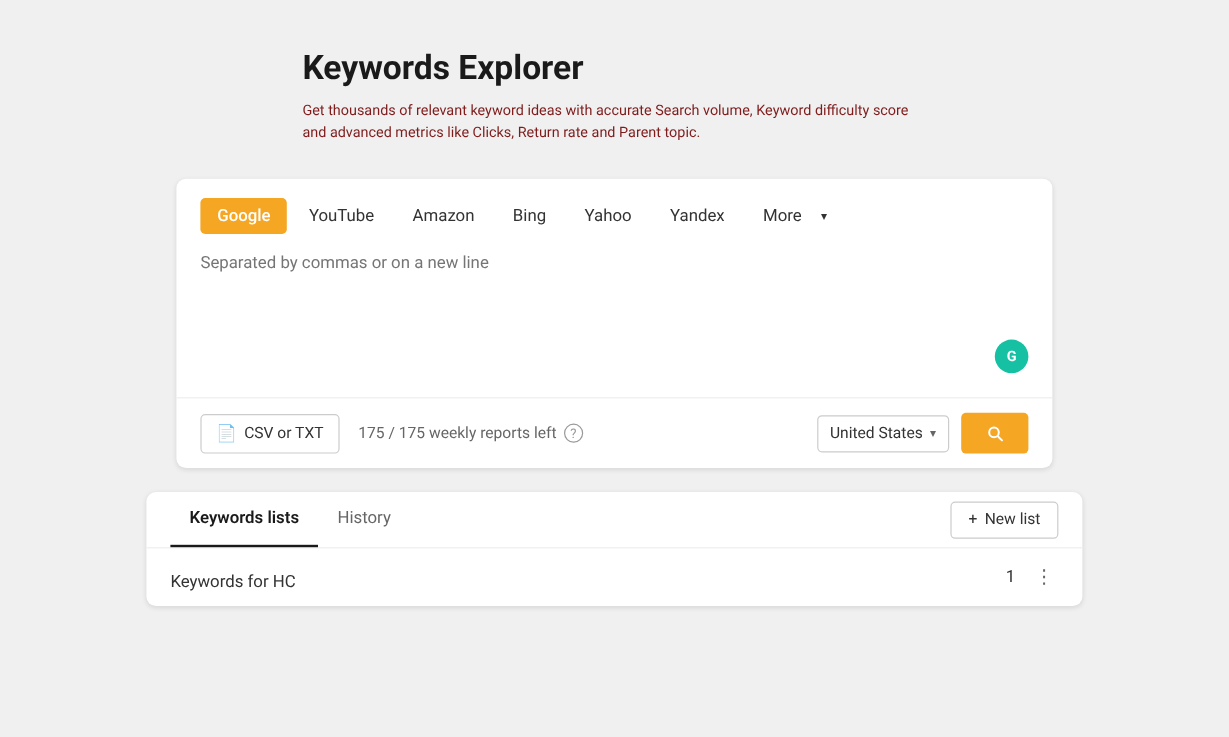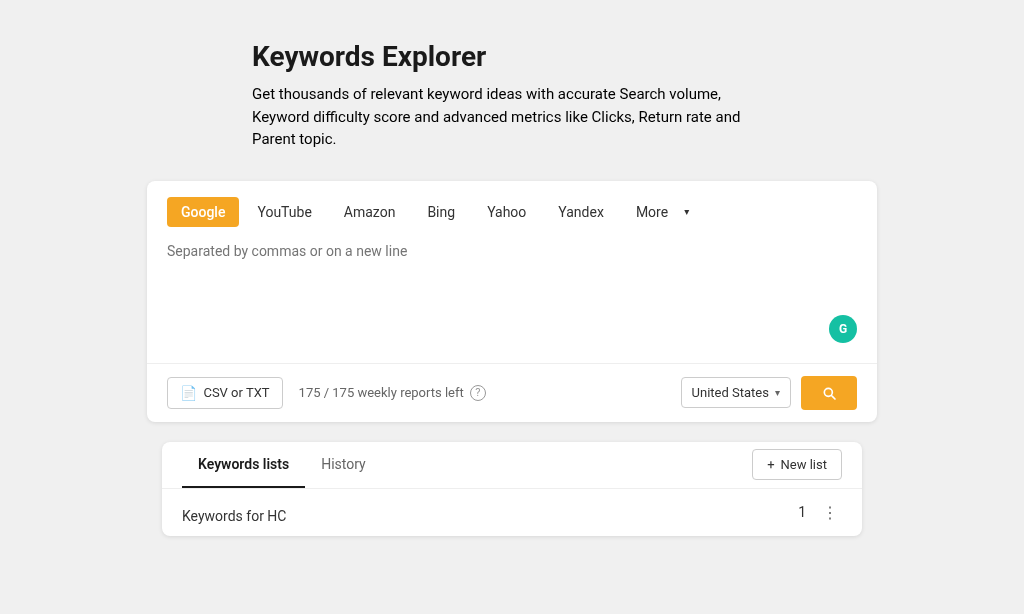--- a/index.html
+++ b/index.html
@@ -16,22 +16,22 @@
       text-align: left;
       margin-bottom: 30px;
     }
     .header h1 {
       font-size: 28px;
       font-weight: 700;
       color: #1a1a1a;
       margin-bottom: 10px;
     }
     .header p {
-      font-size: 15px;
-      color: #000000;
+      font-size: 12px;
+      color: #7f1d1d;
       max-width: 520px;
       line-height: 1.5;
     }
     .main-card {
       background: #fff;
       border-radius: 8px;
       width: 730px;
       padding: 0;
       box-shadow: 0 1px 4px rgba(0,0,0,0.1);
       margin-bottom: 20px;
@@ -177,21 +177,21 @@
       justify-content: center;
     }
     .search-btn svg {
       width: 16px;
       height: 16px;
       fill: white;
     }
     .bottom-card {
       background: #fff;
       border-radius: 8px;
-      width: 700px;
+      width: 780px;
       box-shadow: 0 1px 4px rgba(0,0,0,0.1);
     }
     .list-tabs {
       display: flex;
       align-items: center;
       padding: 0 20px;
       border-bottom: 1px solid #eee;
       justify-content: space-between;
     }
     .list-tabs-left {

